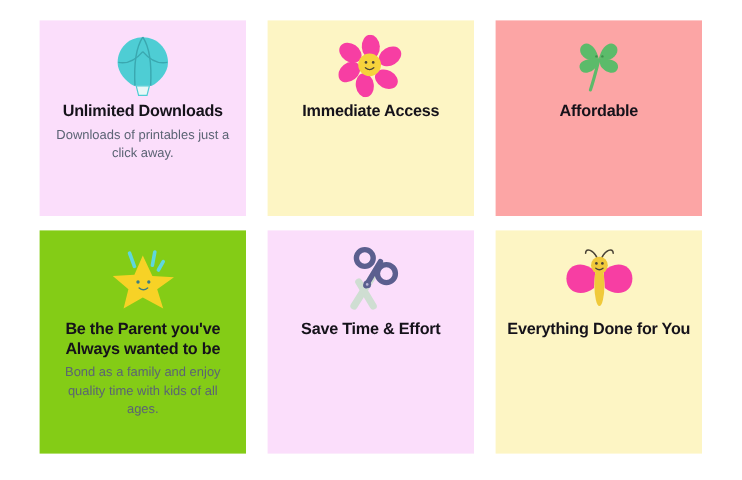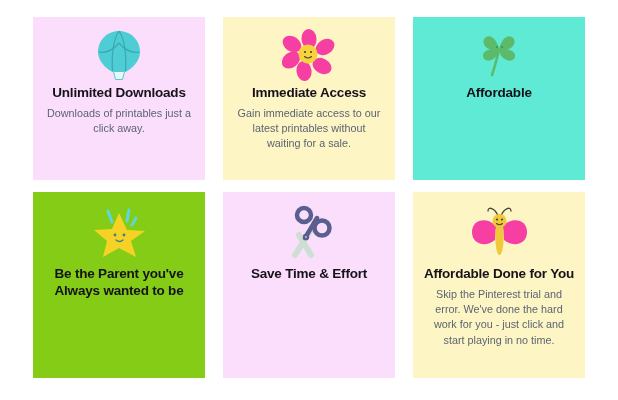--- a/index.html
+++ b/index.html
@@ -96,24 +96,23 @@
           <ellipse cx="9" cy="31" rx="7.5" ry="10" transform="rotate(-128 9 31)"></ellipse>
           <ellipse cx="10" cy="15" rx="7.5" ry="10" transform="rotate(-56 10 15)"></ellipse>
         </g>
         <circle cx="26" cy="25" r="9.5" fill="#f6d33c"></circle>
         <circle cx="23" cy="23" r="1.1" fill="#4a4336"></circle>
         <circle cx="29" cy="23" r="1.1" fill="#4a4336"></circle>
         <path d="M22.5 27.5 Q26 30.5 29.5 27.5" stroke="#4a4336" stroke-width="1.1" fill="none" stroke-linecap="round"></path>
       </svg>
     </div>
     <div class="card-title">Immediate Access</div>
-    <div class="card-desc">Gain immediate access to our latest printables without waiting for a sale.</div>
   </div>
 
-  <div class="benefit-card" style="background:#5eead4;text-align:center;">
+  <div class="benefit-card" style="background:#fca5a5;text-align:center;">
     <div class="card-icon">
       <svg width="52" height="54" viewBox="0 0 52 54">
         <g fill="#5cbb6a">
           <path d="M26 21 C24 12 18 6 13 9 C8.5 11.8 10 19 17 21.5 Z"></path>
           <path d="M26 21 C28 12 34 6 39 9 C43.5 11.8 42 19 35 21.5 Z"></path>
           <path d="M26 21 C17 20 9 23 10 28.5 C11 34 19 34.5 24.5 27 Z"></path>
           <path d="M26 21 C35 20 43 23 42 28.5 C41 34 33 34.5 27.5 27 Z"></path>
         </g>
         <path d="M26 22 C24 30 22 38 19 47" stroke="#5cbb6a" stroke-width="2.6" fill="none" stroke-linecap="round"></path>
         <circle cx="24" cy="19" r="1" fill="#3f8f4c"></circle>
@@ -131,20 +130,21 @@
           <line x1="41" y1="6" x2="39" y2="17"></line>
           <line x1="48" y1="14" x2="44" y2="21"></line>
         </g>
         <path d="M31 9 L39 26 L57 27 L43 37 L48 53 L31 44 L15 53 L19 37 L6 26 L24 25 Z" fill="#f7d226"></path>
         <circle cx="27" cy="31" r="1.4" fill="#3f7d80"></circle>
         <circle cx="36" cy="31" r="1.4" fill="#3f7d80"></circle>
         <path d="M28 36 Q31.5 39 35 36" stroke="#3f7d80" stroke-width="1.3" fill="none" stroke-linecap="round"></path>
       </svg>
     </div>
     <div class="card-title">Be the Parent you've Always wanted to be</div>
+    <div class="card-desc">Bond as a family and enjoy quality time with kids of all ages.</div>
   </div>
 
   <div class="benefit-card row-2" style="background:#fbdefb;">
     <div class="card-icon">
       <svg width="56" height="58" viewBox="0 0 56 58">
         <path d="M14 51 L36 16" stroke="#cfded2" stroke-width="6" stroke-linecap="round"></path>
         <path d="M30 51 L18 31" stroke="#cfded2" stroke-width="6" stroke-linecap="round"></path>
         <path d="M24 34 L36 14" stroke="#5b5f8f" stroke-width="4.5" stroke-linecap="round"></path>
         <path d="M24 34 L34 50" stroke="#5b5f8f" stroke-width="0" fill="none"></path>
         <circle cx="23" cy="11" r="7" fill="none" stroke="#5b5f8f" stroke-width="4.5"></circle>
@@ -163,17 +163,16 @@
         <path d="M33 12 C36 4 43 2 43 7" stroke="#4a4336" stroke-width="1.3" fill="none" stroke-linecap="round"></path>
         <path d="M28 22 C18 12 4 16 4 28 C4 40 17 44 27 36 Z" fill="#f73ea3"></path>
         <path d="M35 22 C45 12 59 16 59 28 C59 40 46 44 36 36 Z" fill="#f73ea3"></path>
         <ellipse cx="31.5" cy="33" rx="4.2" ry="18" fill="#f0c93a"></ellipse>
         <circle cx="31.5" cy="17" r="7" fill="#f0c93a"></circle>
         <circle cx="29" cy="15.5" r="1.1" fill="#4a4336"></circle>
         <circle cx="34" cy="15.5" r="1.1" fill="#4a4336"></circle>
         <path d="M28.5 19.5 Q31.5 22 34.5 19.5" stroke="#4a4336" stroke-width="1.1" fill="none" stroke-linecap="round"></path>
       </svg>
     </div>
-    <div class="card-title">Affordable Done for You</div>
-    <div class="card-desc">Skip the Pinterest trial and error. We've done the hard work for you - just click and start playing in no time.</div>
+    <div class="card-title">Everything Done for You</div>
   </div>
 
 </div>
 
 </body></html>

